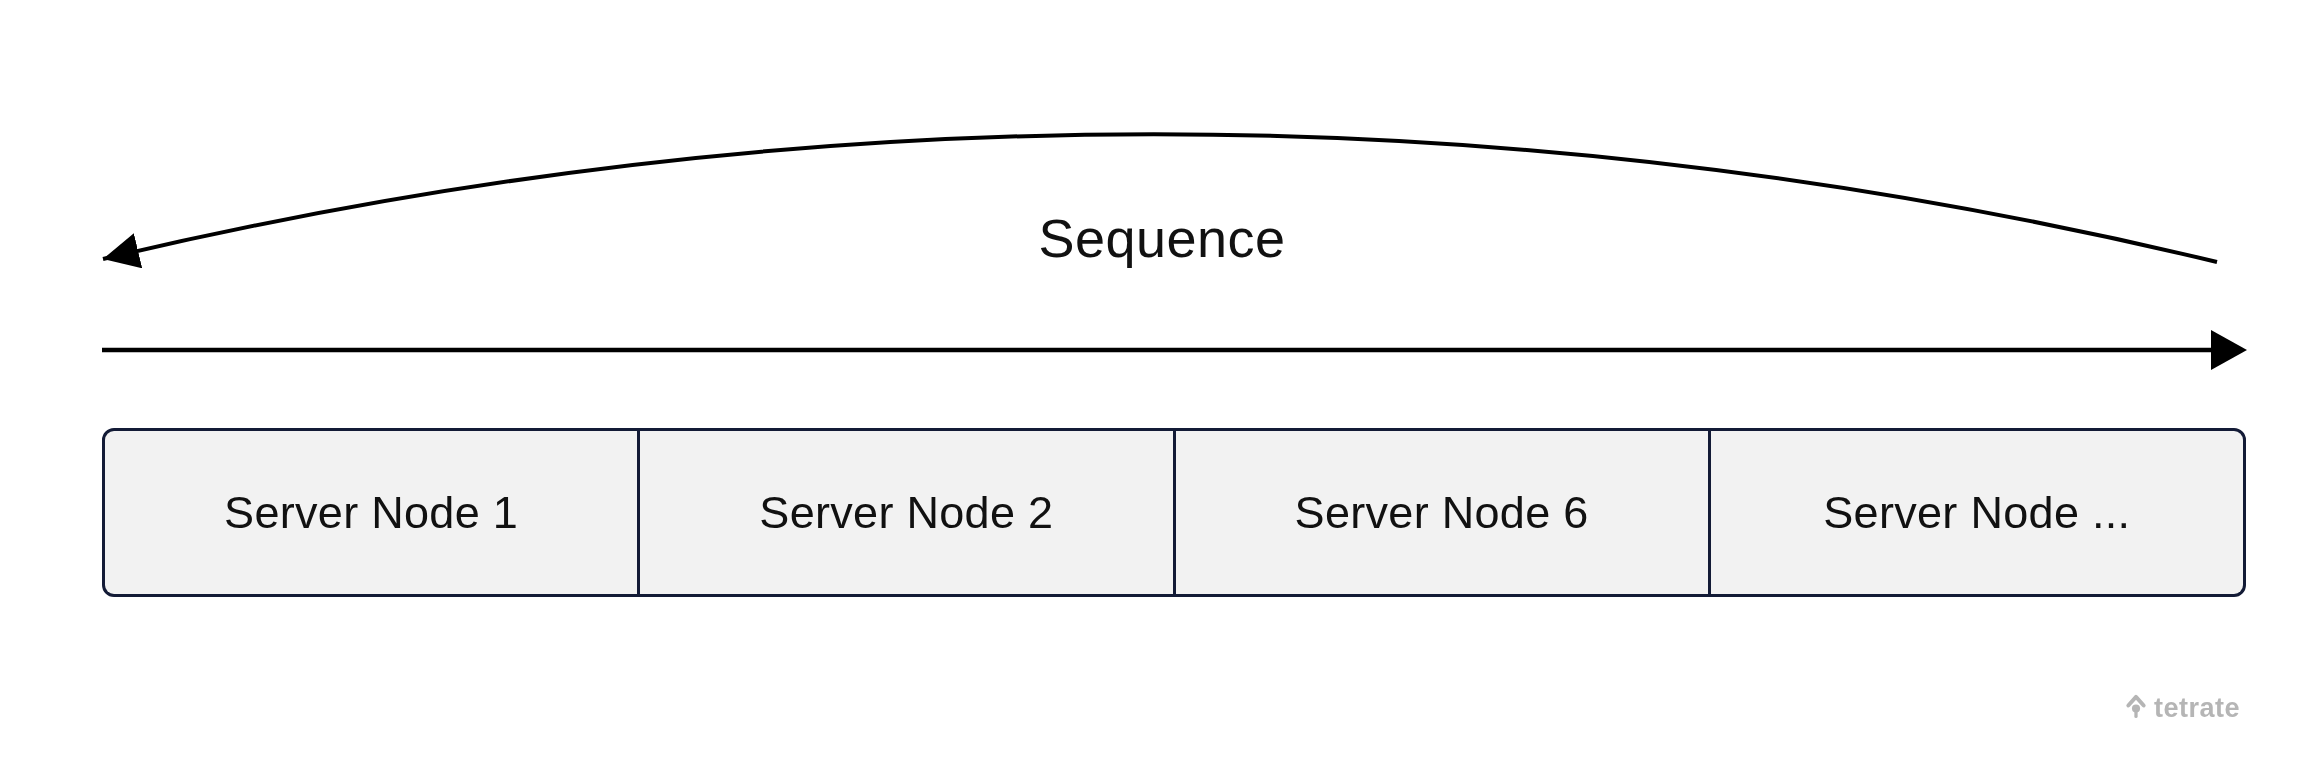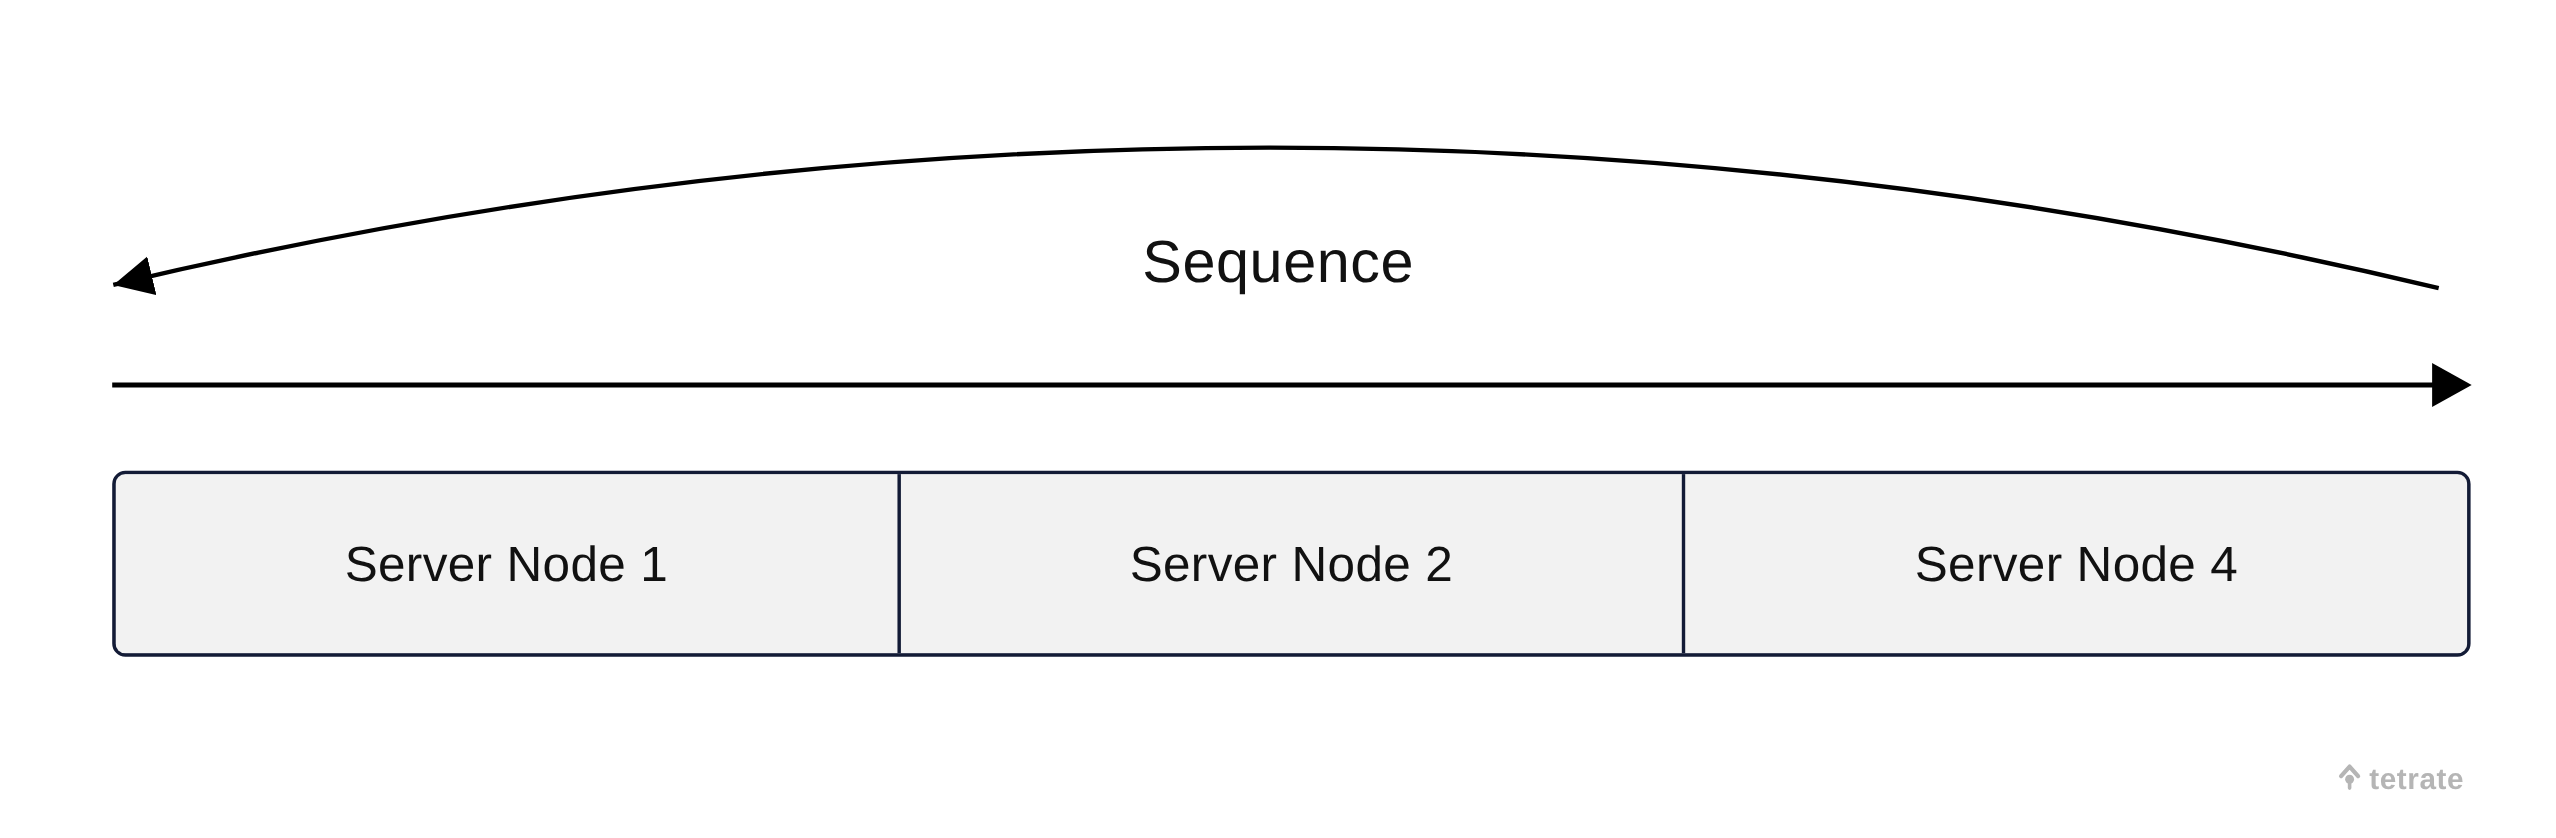--- a/index.html
+++ b/index.html
@@ -129,21 +129,24 @@
   <div class="sequence-label">Sequence</div>
 
   <div class="node-row">
     <div class="node-box">
       <span class="node-label">Server Node 1</span>
     </div>
     <div class="node-box">
       <span class="node-label">Server Node 2</span>
     </div>
     <div class="node-box">
-      <span class="node-label">Server Node 4</span>
+      <span class="node-label">Server Node 6</span>
+    </div>
+    <div class="node-box">
+      <span class="node-label">Server Node ...</span>
     </div>
   </div>
 
   <div class="brand">
     <svg class="brand-icon" viewBox="0 0 22 28" aria-hidden="true">
       <polyline class="stroke" points="3,13 11,4 19,13"></polyline>
       <circle class="fill" cx="11" cy="16" r="4.2"></circle>
       <rect class="fill" x="9.3" y="17.5" width="3.4" height="8.5" rx="1.7"></rect>
     </svg>
     <span class="brand-text">tetrate</span>

